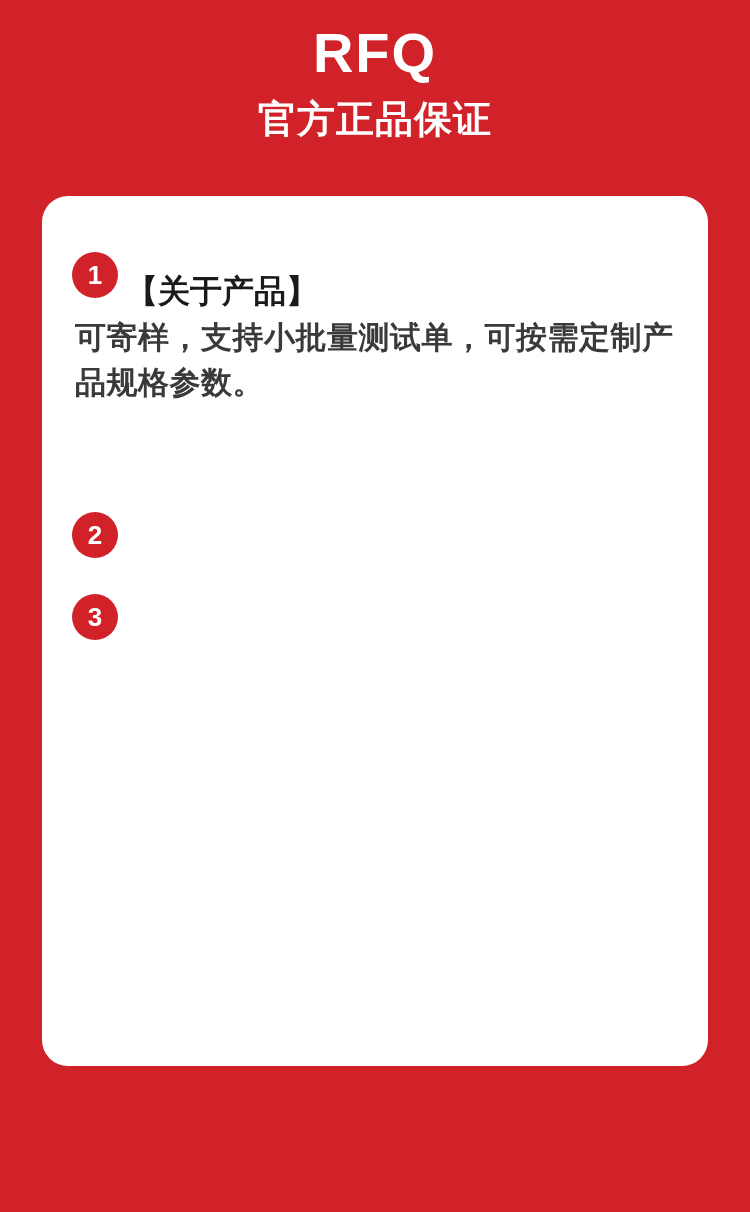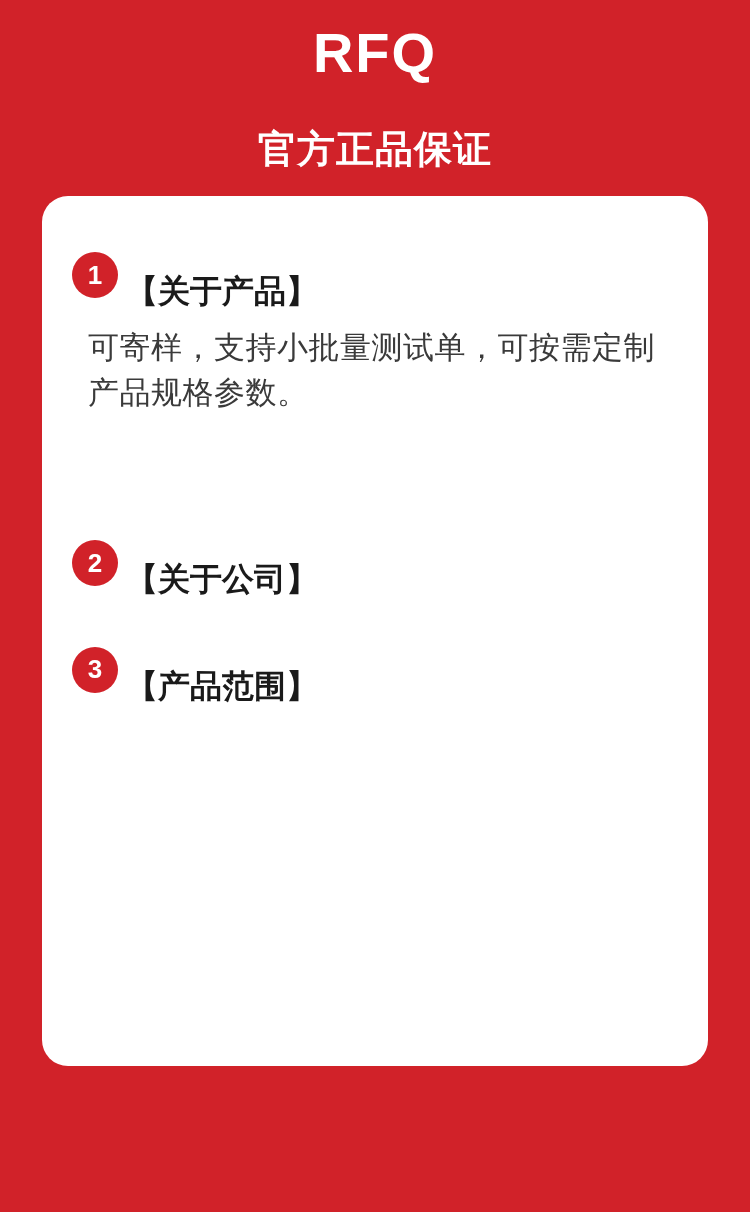--- a/index.html
+++ b/index.html
@@ -29,21 +29,21 @@
     font-size: 56px;
     font-weight: bold;
     letter-spacing: 2px;
     line-height: 1.1;
     margin: 0;
   }
   .header .subtitle {
     color: #ffffff;
     font-size: 38px;
     font-weight: bold;
-    margin: 40px 0 0 0;
+    margin: 10px 0 0 0;
     letter-spacing: 1px;
   }
   .card {
     position: absolute;
     left: 42px;
     top: 196px;
     width: 666px;
     height: 870px;
     box-sizing: border-box;
     background: #ffffff;
@@ -77,21 +77,22 @@
     font-weight: bold;
     color: #1a1a1a;
     line-height: 1.2;
     margin-top: 32px;
   }
   .sec-body {
     font-size: 31px;
     color: #3a3a3a;
     line-height: 1.45;
     letter-spacing: 0.5px;
-    margin: 16px;
+    margin: 3px;
+    font-weight: bold;
   }
   .gap-1 { height: 96px; }
   .gap-2 { height: 26px; }
 </style>
 </head>
 <body>
 
 <div class="page">
 
   <div class="header">
@@ -107,27 +108,25 @@
         <div class="sec-title">【关于产品】</div>
       </div>
       <p class="sec-body">可寄样，支持小批量测试单，可按需定制产品规格参数。</p>
     </div>
 
     <div class="gap-1"></div>
 
     <div class="section">
       <div class="sec-head">
         <div class="badge">2</div>
-        <div class="sec-title">【关于公司】</div>
       </div>
     </div>
 
     <div class="gap-2"></div>
 
     <div class="section">
       <div class="sec-head">
         <div class="badge">3</div>
-        <div class="sec-title">【产品范围】</div>
       </div>
     </div>
 
   </div>
 </div>
 
 </body></html>

